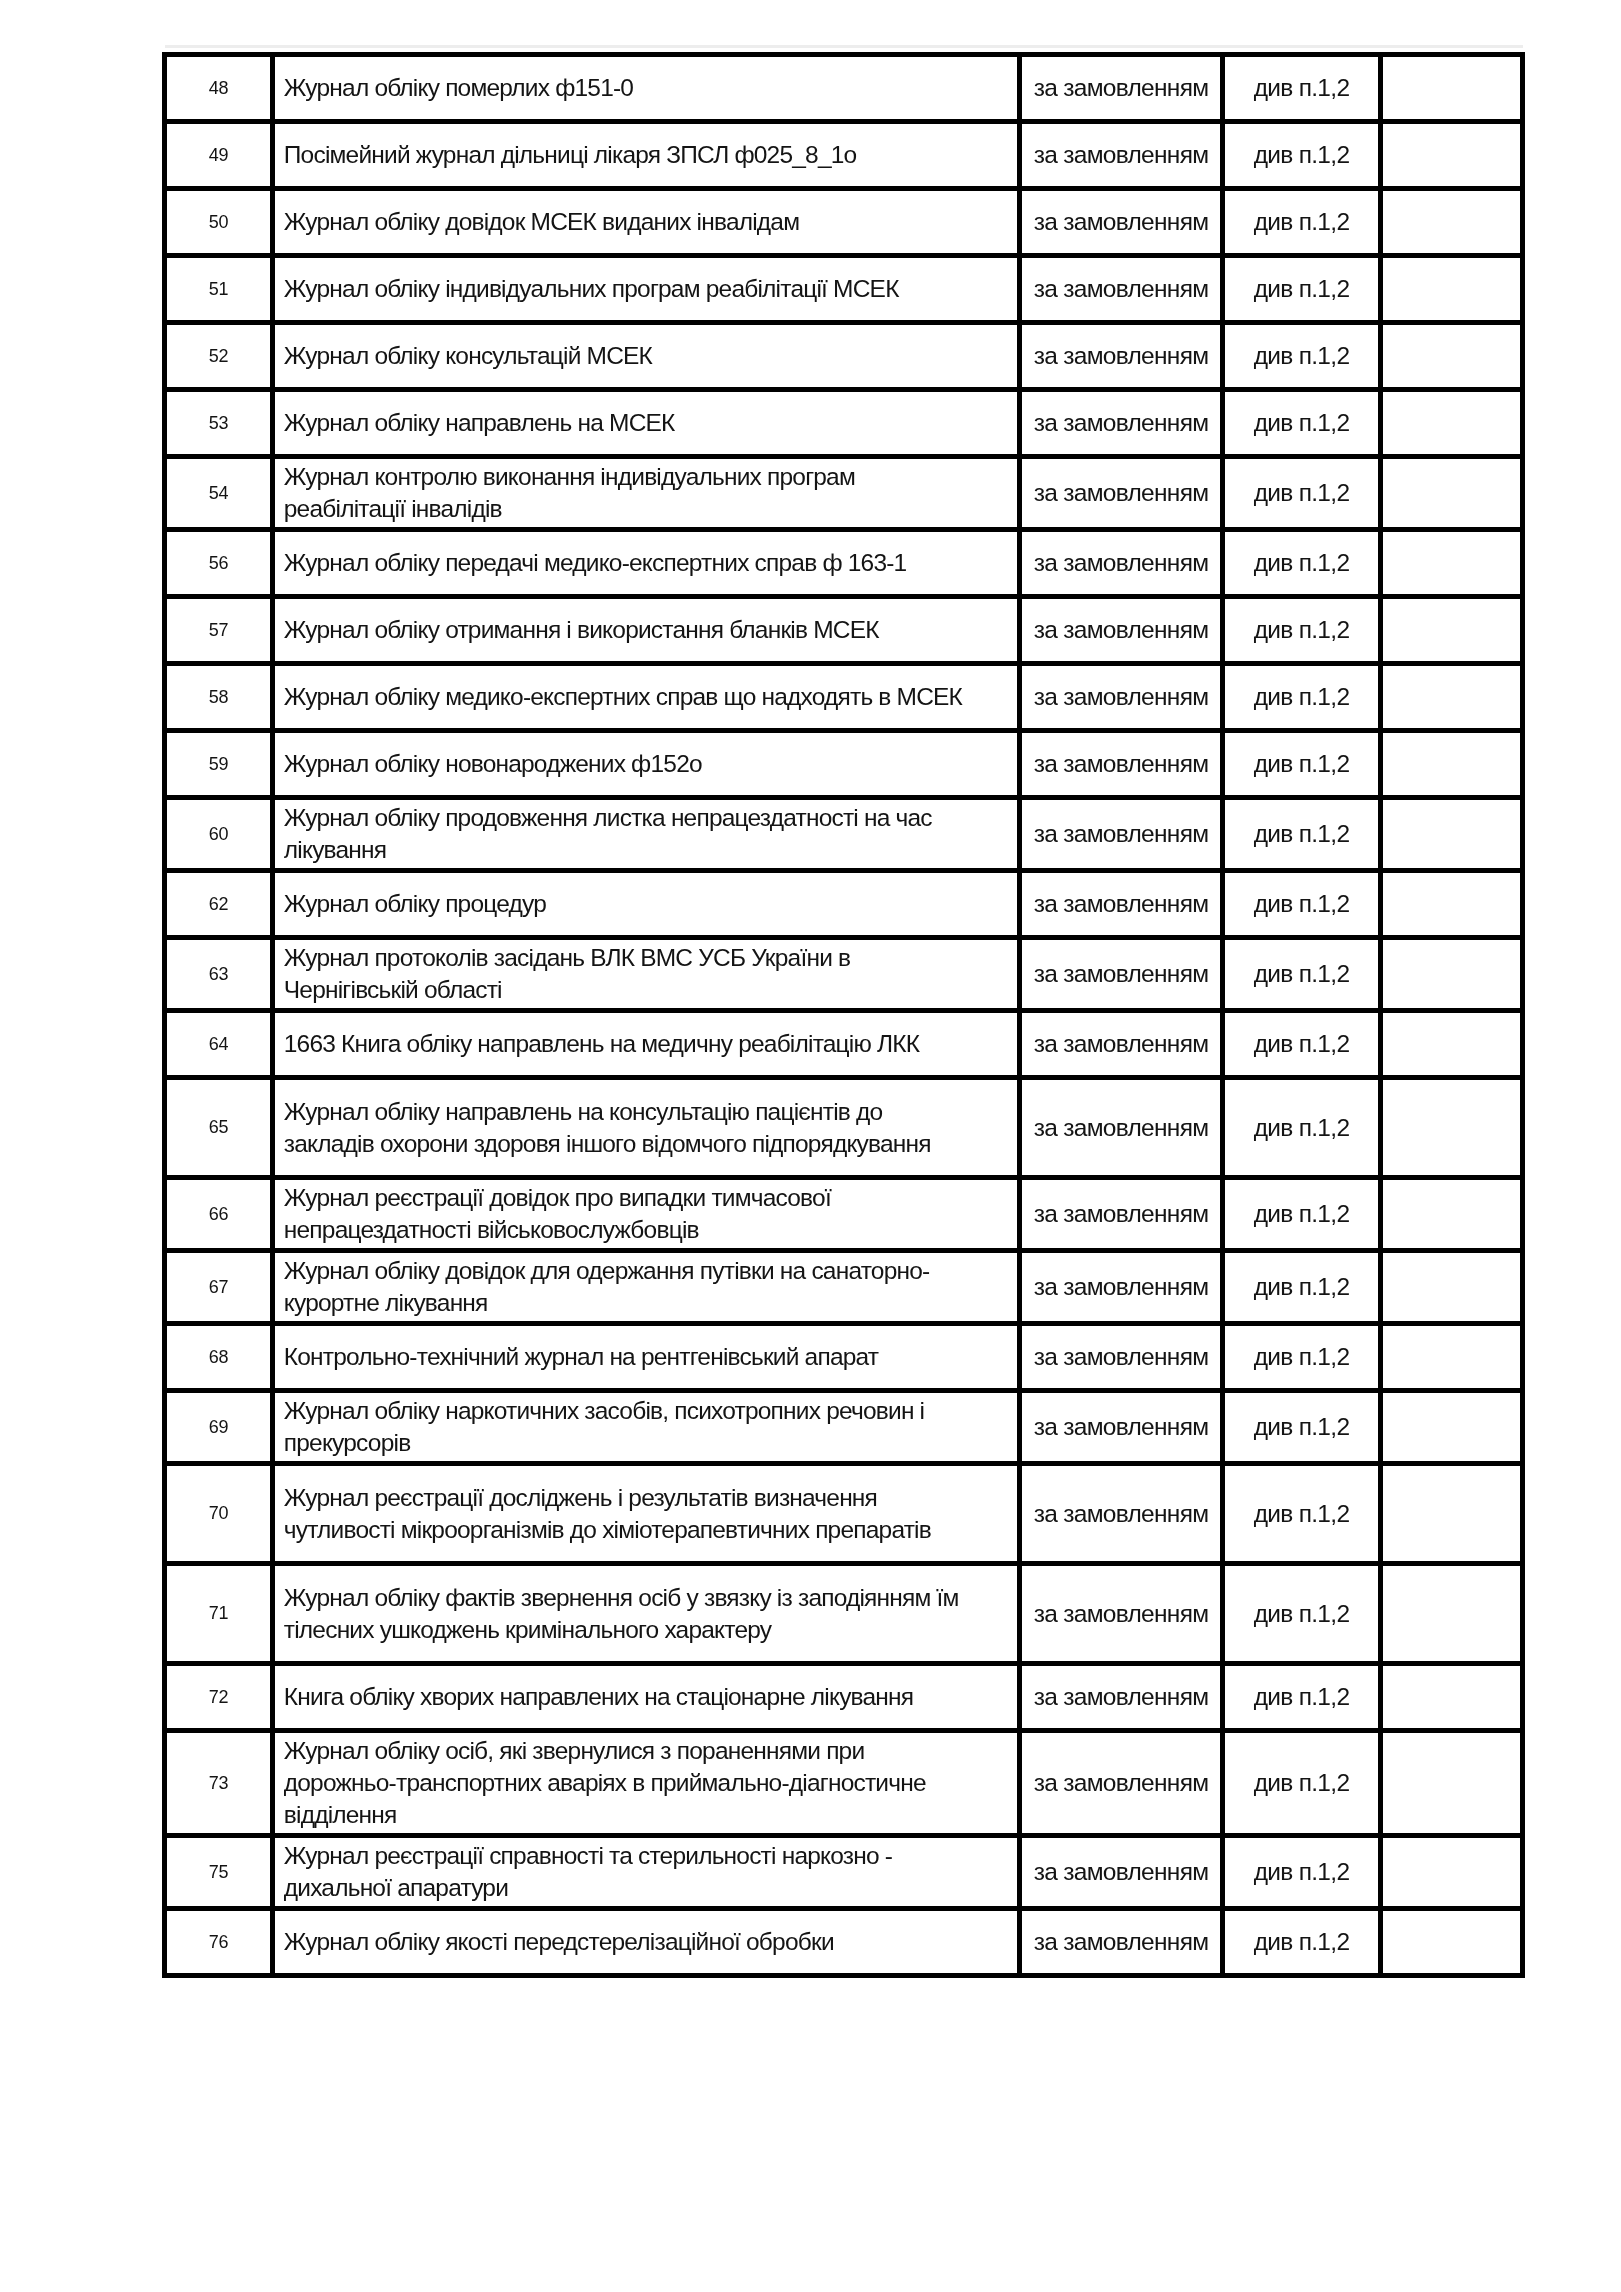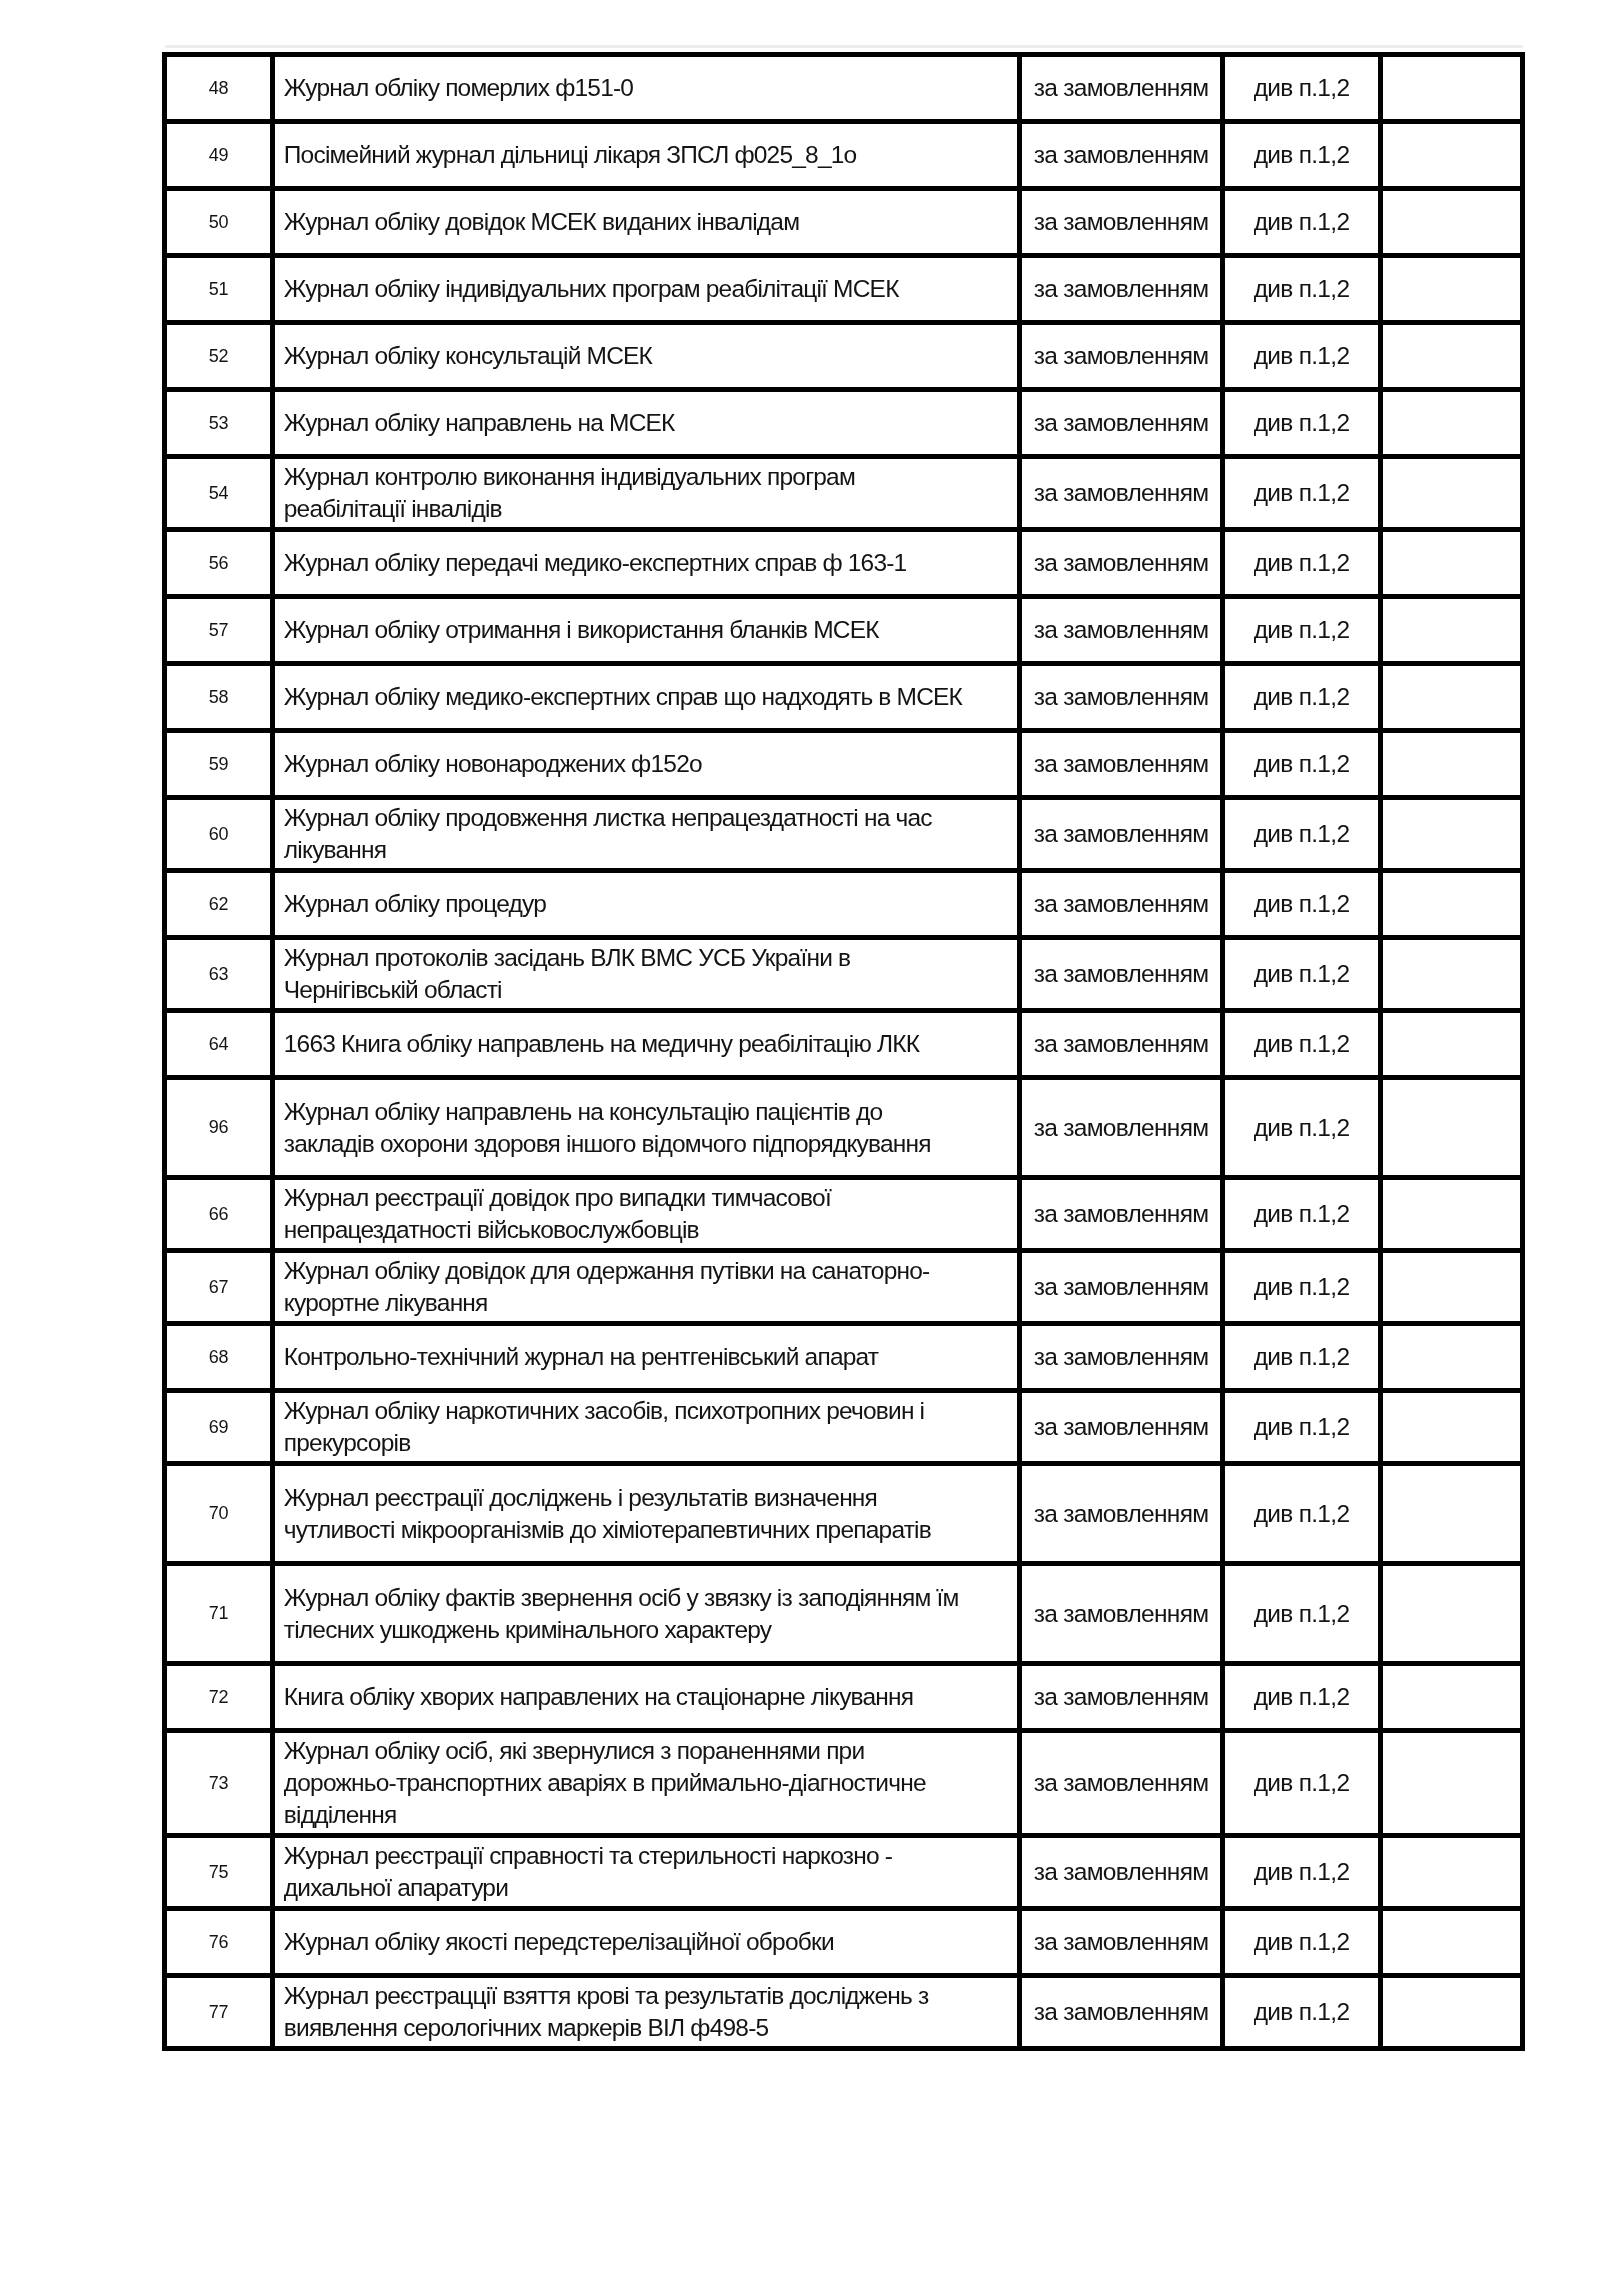--- a/index.html
+++ b/index.html
@@ -212,21 +212,21 @@
         <tr class="doc-row">
           <td class="c-num">64</td>
           <td class="c-title">
             <div class="line">1663 Книга обліку направлень на медичну реабілітацію ЛКК</div>
           </td>
           <td class="c-order">за замовленням</td>
           <td class="c-note">див п.1,2</td>
           <td class="c-extra"></td>
         </tr>
         <tr class="doc-row tall">
-          <td class="c-num">96</td>
+          <td class="c-num">65</td>
           <td class="c-title">
             <div class="line">Журнал обліку направлень на консультацію пацієнтів до</div>
             <div class="line">закладів охорони здоровя іншого відомчого підпорядкування</div>
           </td>
           <td class="c-order">за замовленням</td>
           <td class="c-note">див п.1,2</td>
           <td class="c-extra"></td>
         </tr>
         <tr class="doc-row">
           <td class="c-num">66</td>
@@ -314,30 +314,20 @@
             <div class="line">дихальної апаратури</div>
           </td>
           <td class="c-order">за замовленням</td>
           <td class="c-note">див п.1,2</td>
           <td class="c-extra"></td>
         </tr>
         <tr class="doc-row">
           <td class="c-num">76</td>
           <td class="c-title">
             <div class="line">Журнал обліку якості передстерелізаційної обробки</div>
-          </td>
-          <td class="c-order">за замовленням</td>
-          <td class="c-note">див п.1,2</td>
-          <td class="c-extra"></td>
-        </tr>
-        <tr class="doc-row">
-          <td class="c-num">77</td>
-          <td class="c-title">
-            <div class="line">Журнал реєстрацції взяття крові та результатів досліджень з</div>
-            <div class="line">виявлення серологічних маркерів ВІЛ ф498-5</div>
           </td>
           <td class="c-order">за замовленням</td>
           <td class="c-note">див п.1,2</td>
           <td class="c-extra"></td>
         </tr>
       </tbody>
   </table>
 </div>
 
 

